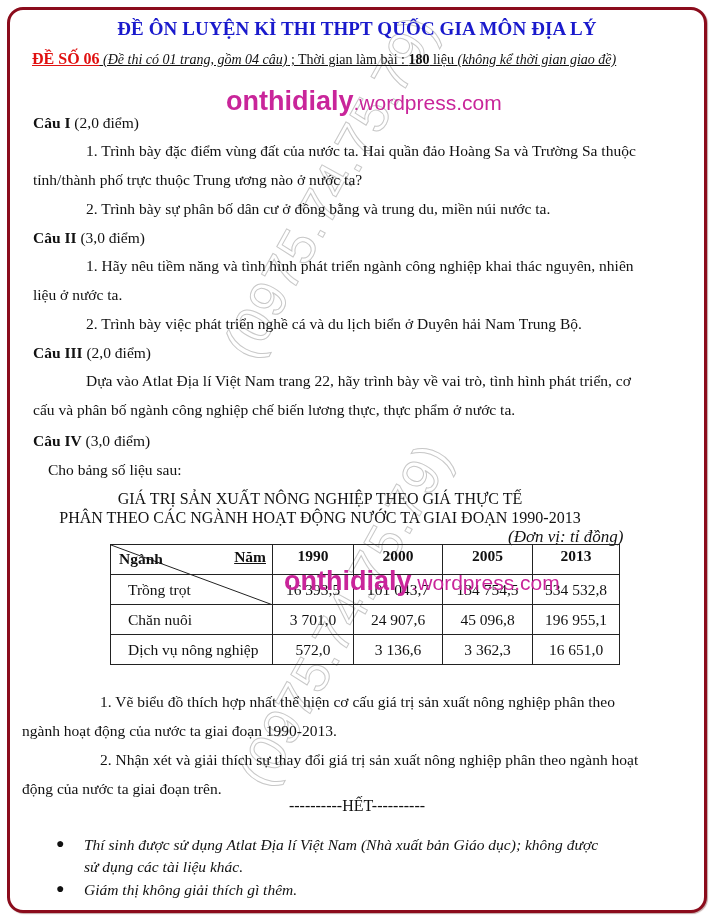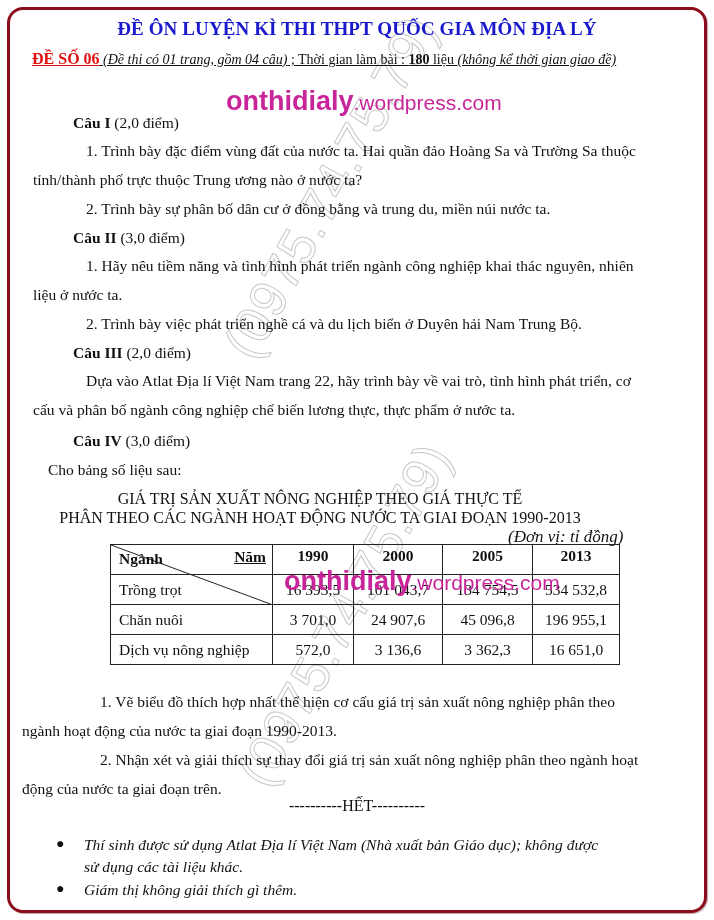--- a/index.html
+++ b/index.html
@@ -51,39 +51,39 @@
       color: transparent;
       -webkit-text-stroke: 1px #c8c8c8;
       transform-origin: left bottom;
       transform: rotate(-61deg);
       letter-spacing: 1px;
     }
     .wp1 { left: 264px; top: 308px; }
     .wp2 { left: 278px; top: 736px; }
 
     .para { font-size: 15.5px; color: #111; }
-    .q-head b { font-weight: bold; margin-left: 40px; }
+    .q-head b { font-weight: bold; }
     .indent { left: 86px; }
     .left { left: 33px; }
 
     
     .table-title {
       left: 0; width: 640px; text-align: center; font-size: 16px; color: #111;
     }
     .unit { left: 508px; top: 527px; font-size: 17px; font-style: italic; }
     table.data {
       position: absolute; left: 110px; top: 544px;
       border-collapse: collapse; font-size: 15.5px;
     }
     table.data td, table.data th {
       border: 1px solid #222; height: 30px; padding: 0 4px;
     }
     table.data th { font-weight: bold; text-align: center; vertical-align: top; padding-top: 2px; }
     table.data td.num { text-align: center; margin-left: 19px; }
-    table.data td.name { text-align: left; padding-left: 8px; }
+    table.data td.name { text-align: left; padding-left: 17px; }
     .diag {
       position: relative; width: 162px; height: 60px; padding: 0 !important;
     }
     .diag svg { position: absolute; left: 0; top: 0; }
     .diag .nam { position: absolute; right: 6px; top: 3px; font-weight: bold; text-decoration: underline; }
     .diag .nganh { position: absolute; left: 8px; bottom: 6px; font-weight: bold; }
     col.c0 { width: 162px; }
     col.c1 { width: 81px; }
     col.c2 { width: 89px; }
     col.c3 { width: 90px; }

